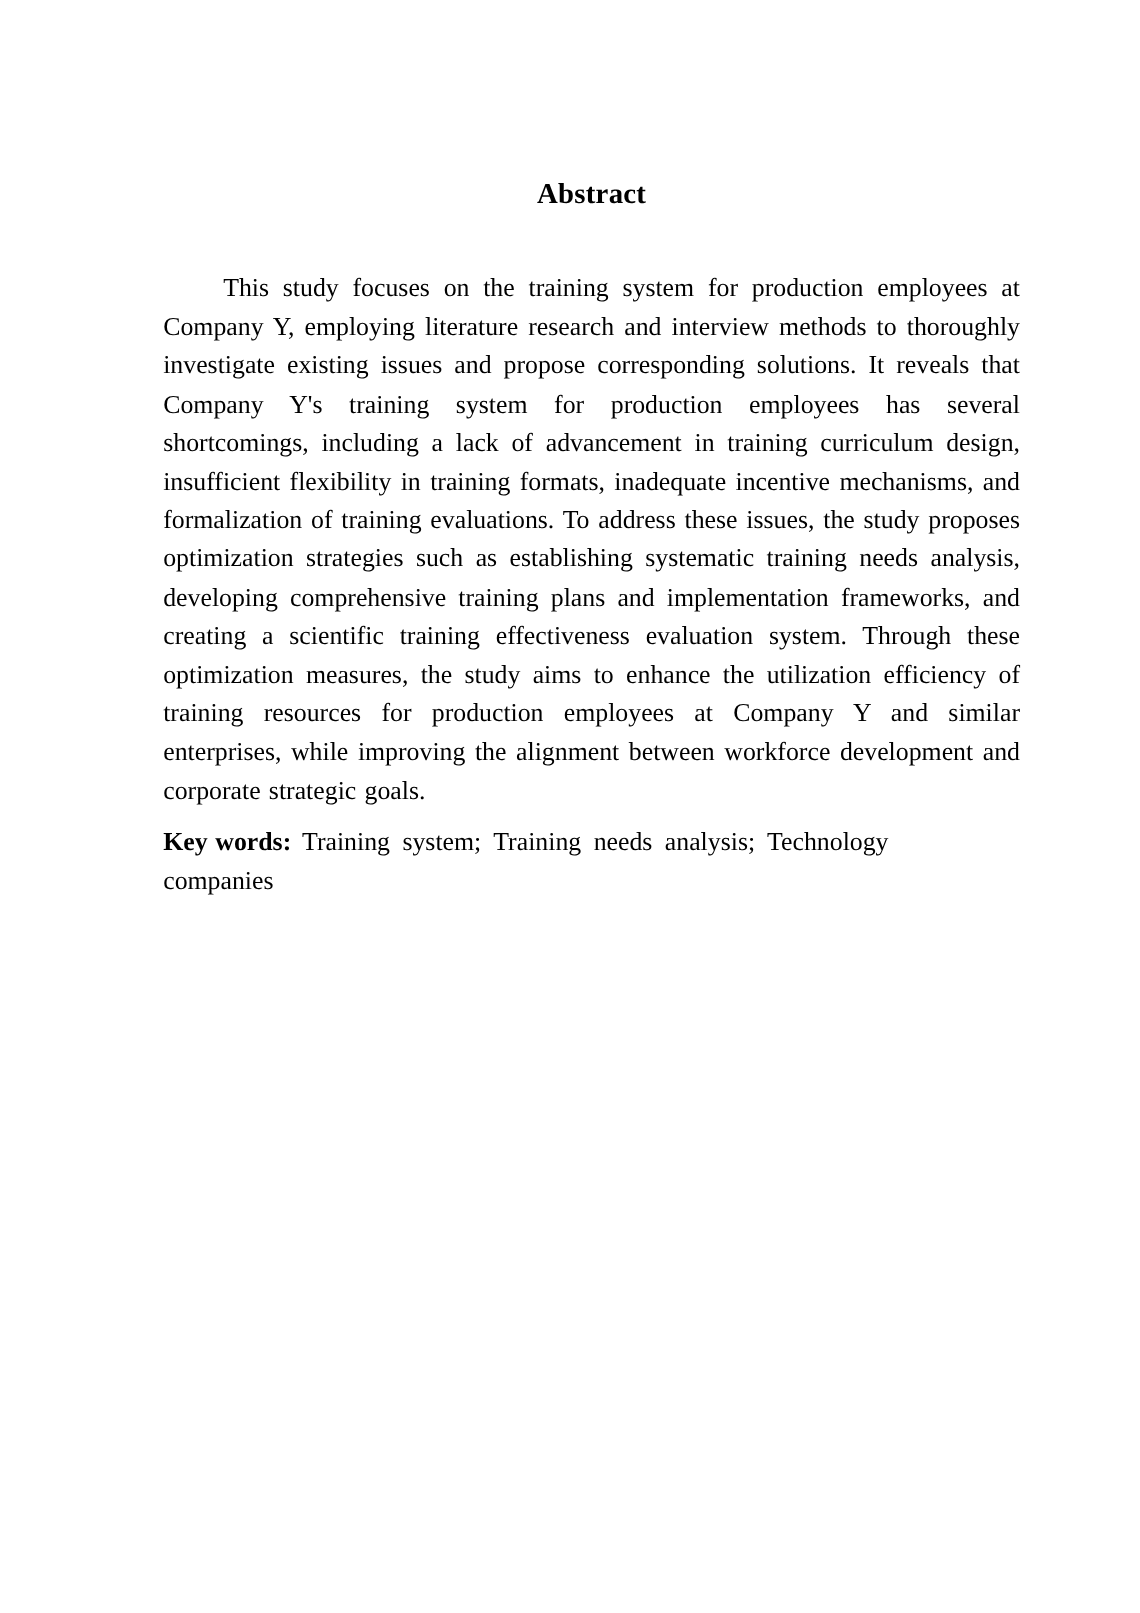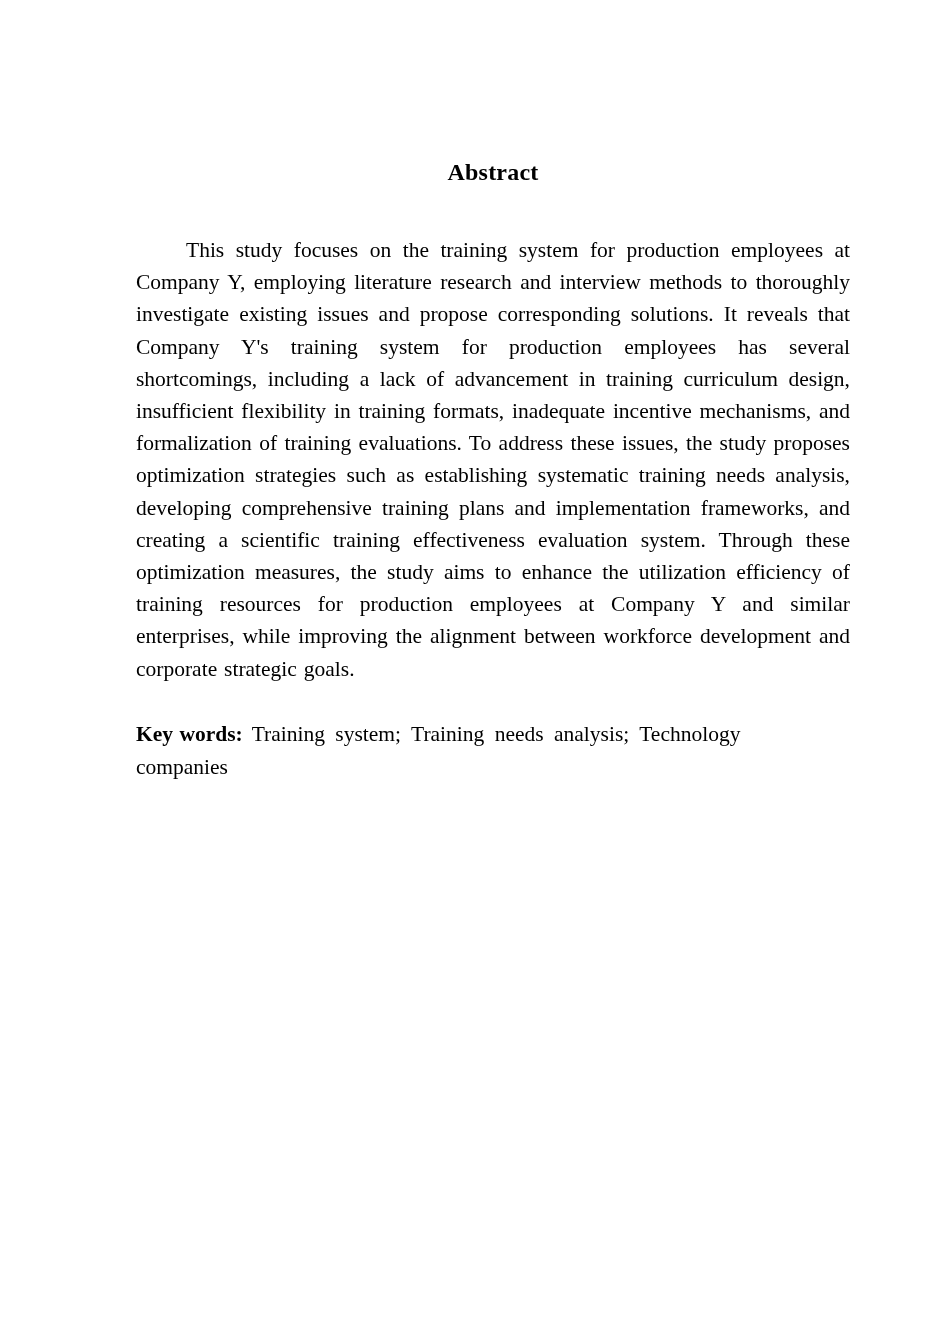--- a/index.html
+++ b/index.html
@@ -12,37 +12,37 @@
     width: 950px;
     height: 1344px;
     background: #ffffff;
     box-sizing: border-box;
     padding: 148px 100px 0 136px;
     font-family: "Liberation Serif", serif;
     color: #000000;
     overflow: hidden;
   }
   .title {
-    margin: 10px;
+    margin: 0;
     font-size: 24px;
     font-weight: bold;
     line-height: 28px;
     text-align: center;
     letter-spacing: 0.2px;
   }
   .abstract-paragraph {
     margin: 48px 0 0 0;
     font-size: 21.5px;
     line-height: 32.2px;
     text-align: justify;
     text-indent: 50px;
     word-spacing: 1.5px;
   }
   .keywords {
-    margin: 33px 0 0 0;
+    margin: 10px 0 0 0;
     font-size: 21.5px;
     line-height: 33px;
     text-align: left;
     word-spacing: 5px;
     max-width: 660px;
   }
   .kw-label {
     font-weight: bold;
     word-spacing: 1px;
     padding-right: 9px;

